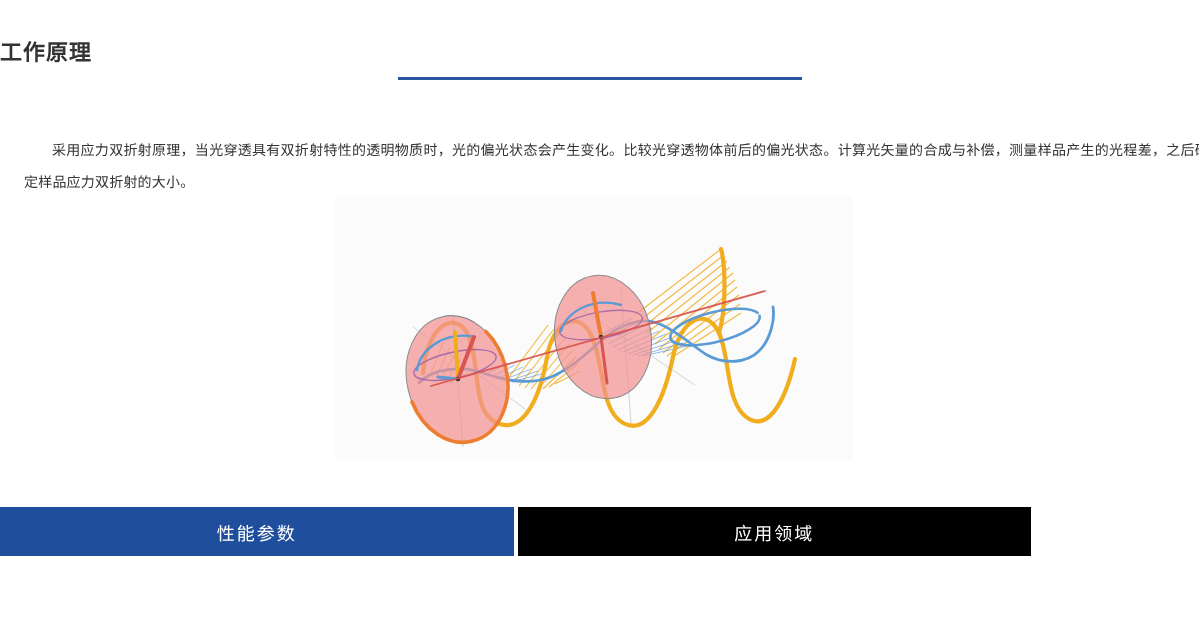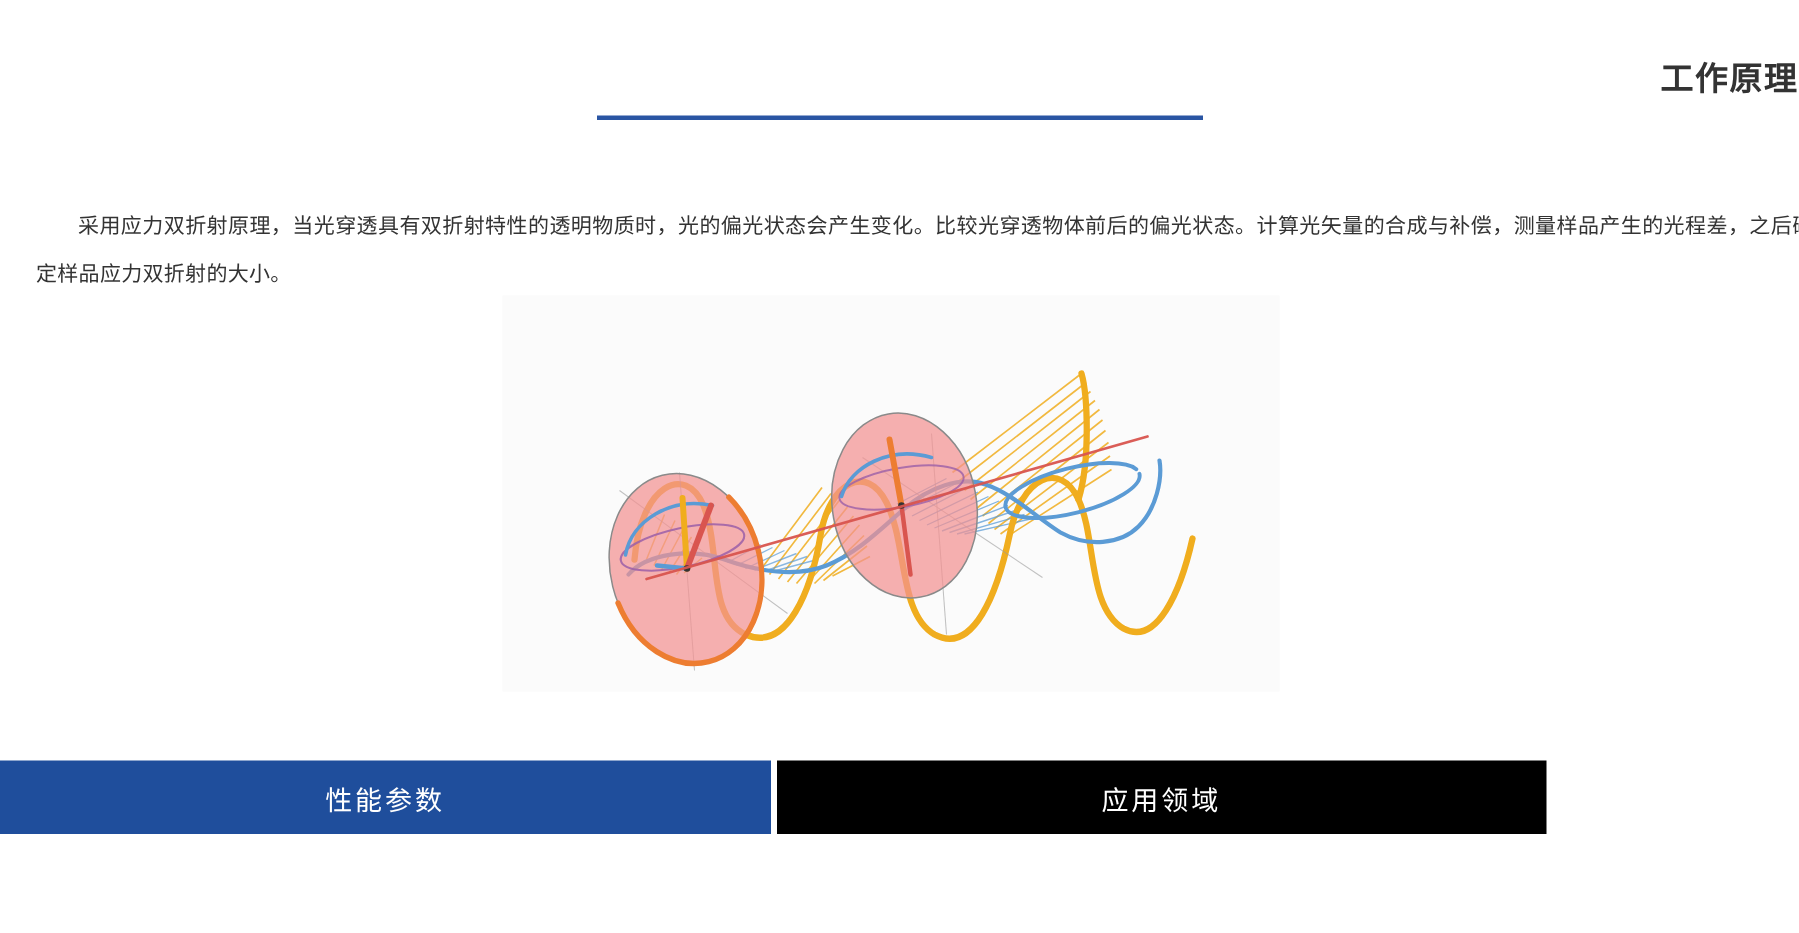--- a/index.html
+++ b/index.html
@@ -17,21 +17,21 @@
     color: #333333;
     -webkit-font-smoothing: antialiased;
   }
 
   
   .heading-block {
     position: absolute;
     left: 0;
     top: 38px;
     width: 1199px;
-    text-align: right;
+    text-align: left;
   }
   .heading-title {
     font-size: 22px;
     font-weight: bold;
     color: #333333;
     letter-spacing: 1px;
     line-height: 30px;
     display: block;
   }
   .heading-rule {

